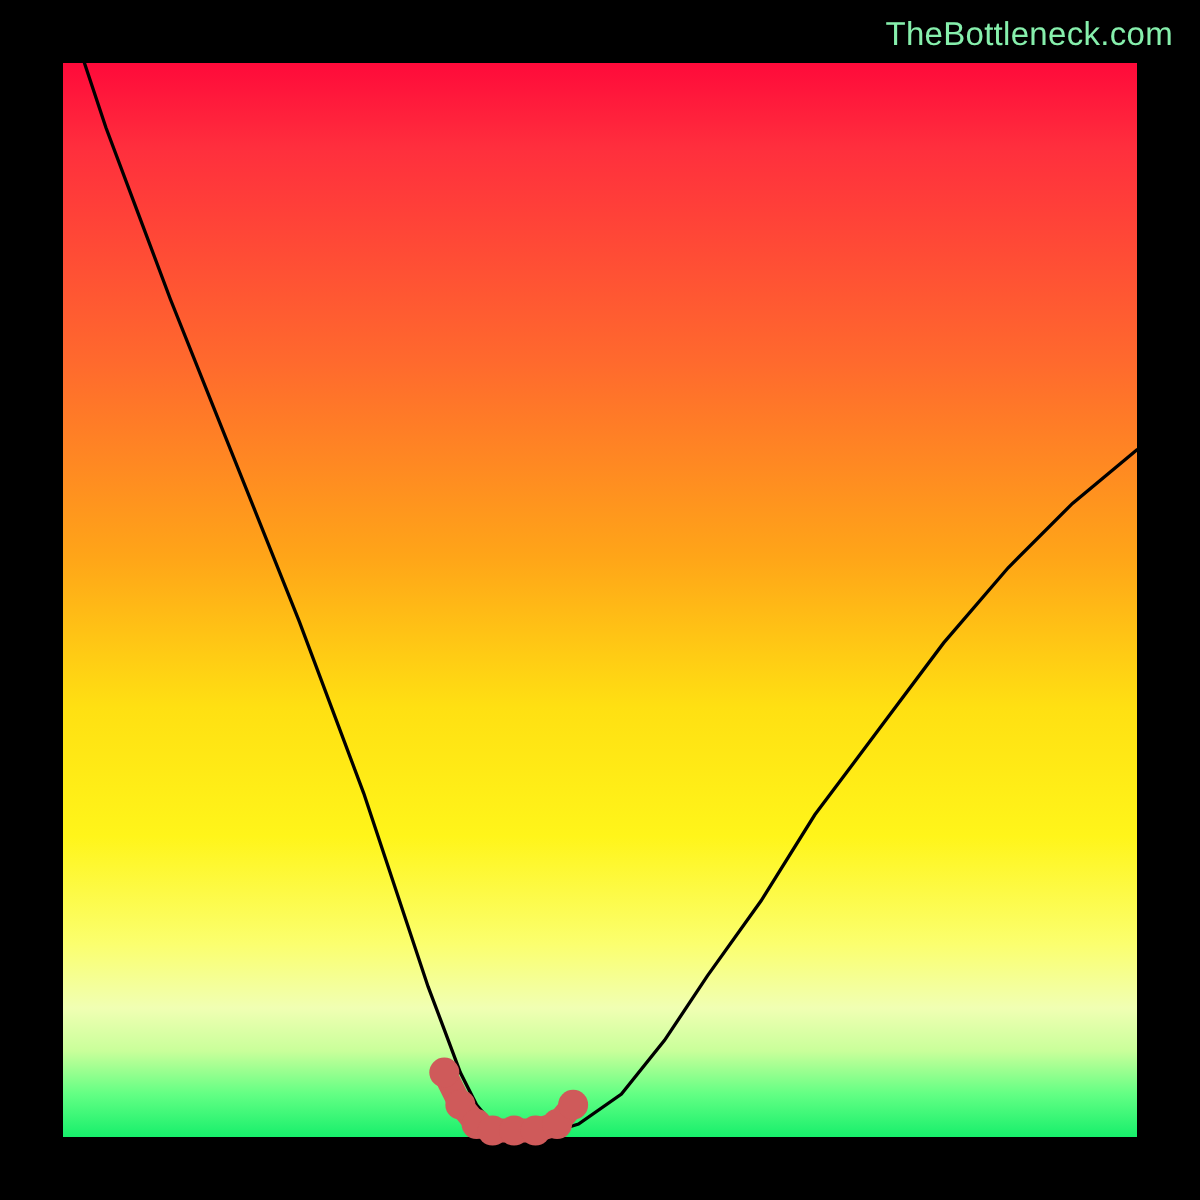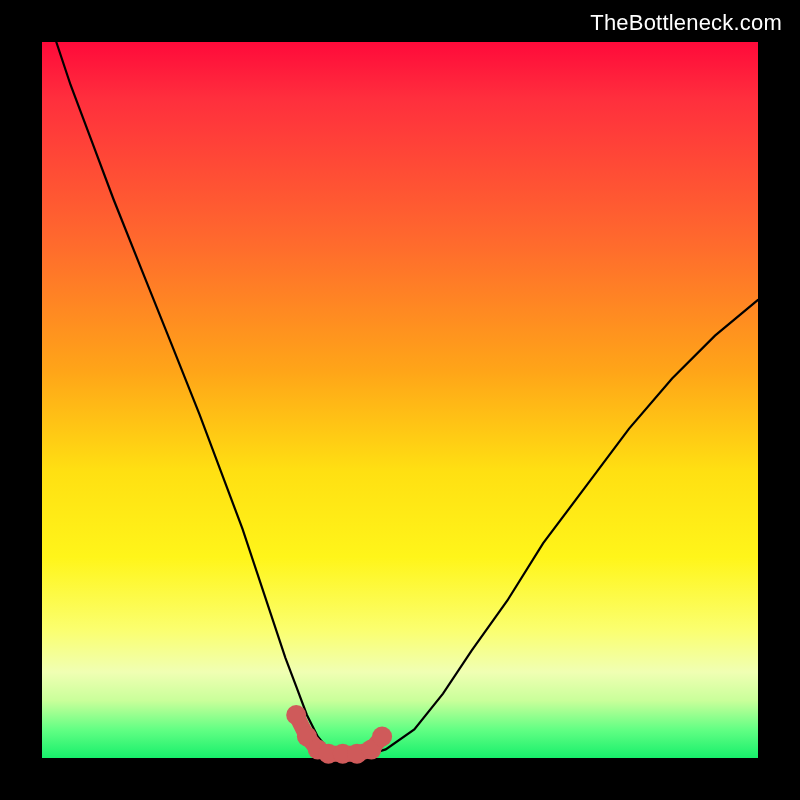--- a/index.html
+++ b/index.html
@@ -45,21 +45,21 @@
     top: 0;
     left: 0;
     width: 716px;
     height: 716px;
     overflow: visible;
   }
   .watermark {
     position: absolute;
     top: 10px;
     right: 18px;
-    color: #ffffff;
+    color: #86efac;
     font-size: 22px;
     font-weight: 500;
     letter-spacing: 0.2px;
   }
 </style>
 </head>
 <body>
 
 <div class="frame">
   <div class="plot-area">

